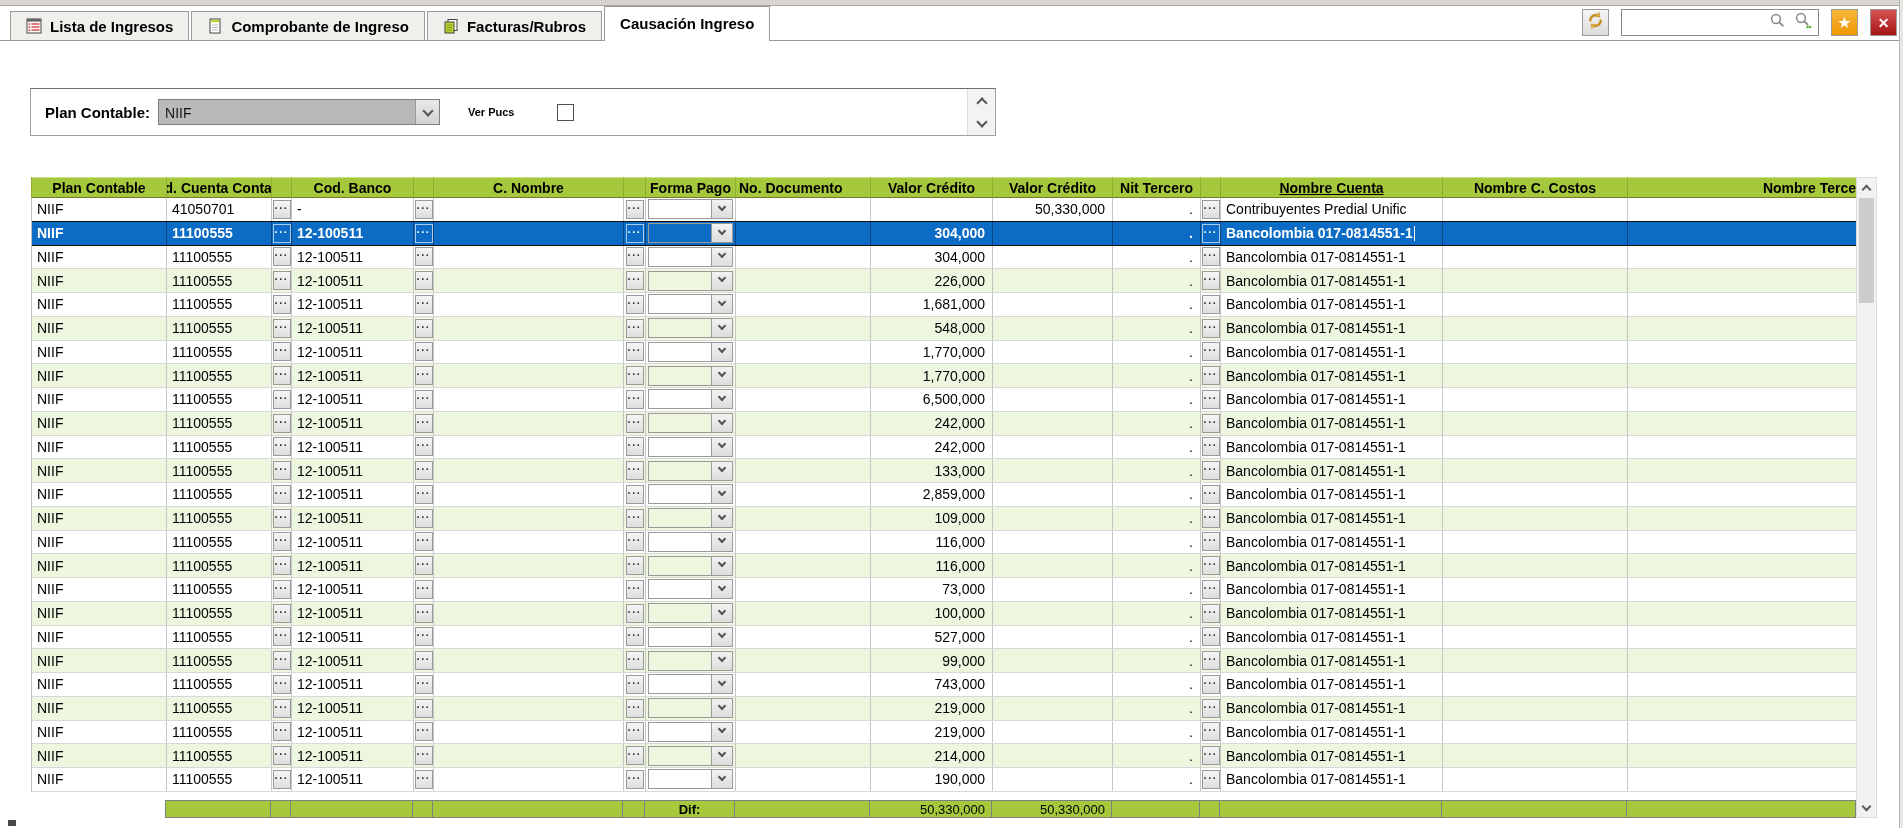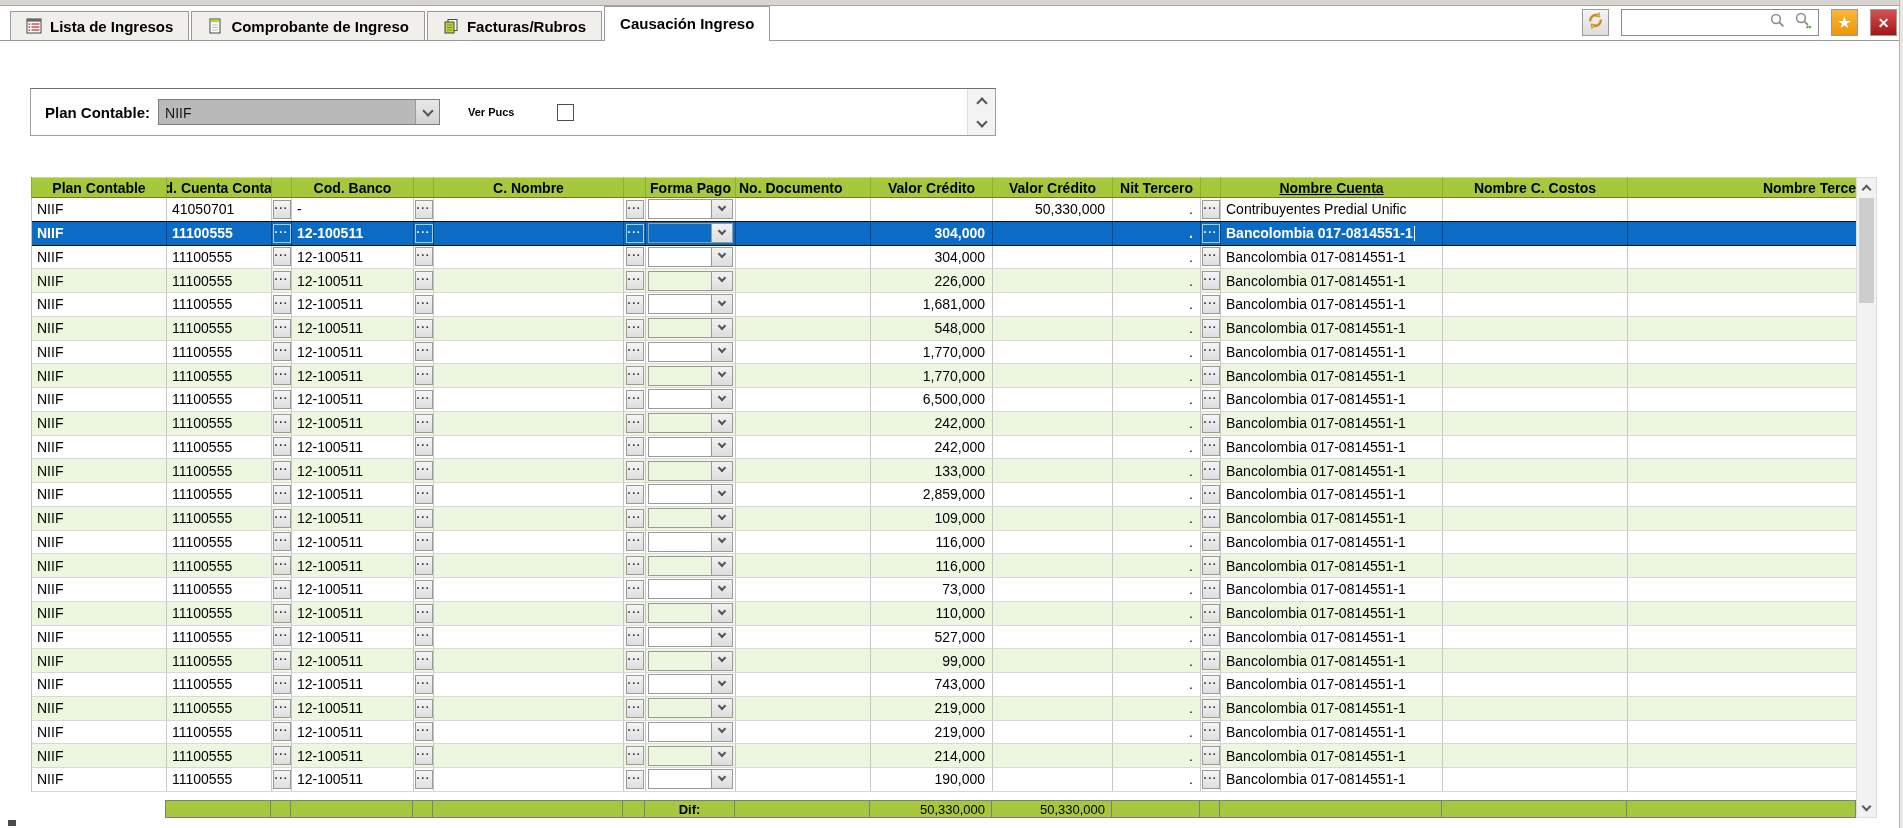--- a/index.html
+++ b/index.html
@@ -797,21 +797,21 @@
         </div>
         <div class="cell combocell" style="width: 90px;">
           <div class="fcombo">
             <div class="ff"></div>
             <div class="fb">
               <div class="chev down"></div>
             </div>
           </div>
         </div>
         <div class="cell" style="width: 135px;"></div>
-        <div class="cell right" style="width: 122px;">110,000</div>
+        <div class="cell right" style="width: 122px;">100,000</div>
         <div class="cell right" style="width: 120px;"></div>
         <div class="cell right" style="width: 88px;">.</div>
         <div class="cell btncell" style="width: 20px;">
           <div class="mini-btn">···</div>
         </div>
         <div class="cell" style="width: 222px;">Bancolombia 017-0814551-1</div>
         <div class="cell" style="width: 185px;"></div>
         <div class="cell" style="flex: 1 1 0%;"></div>
       </div>
       <div class="row">

